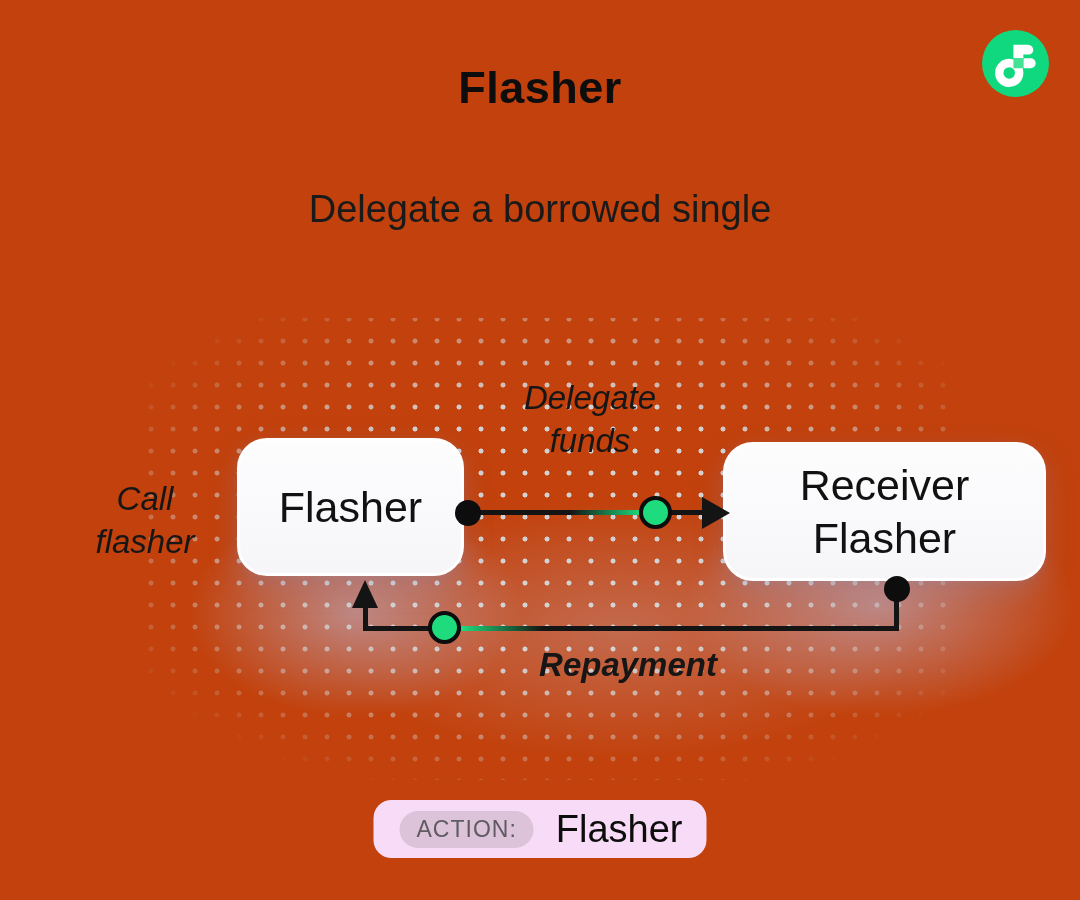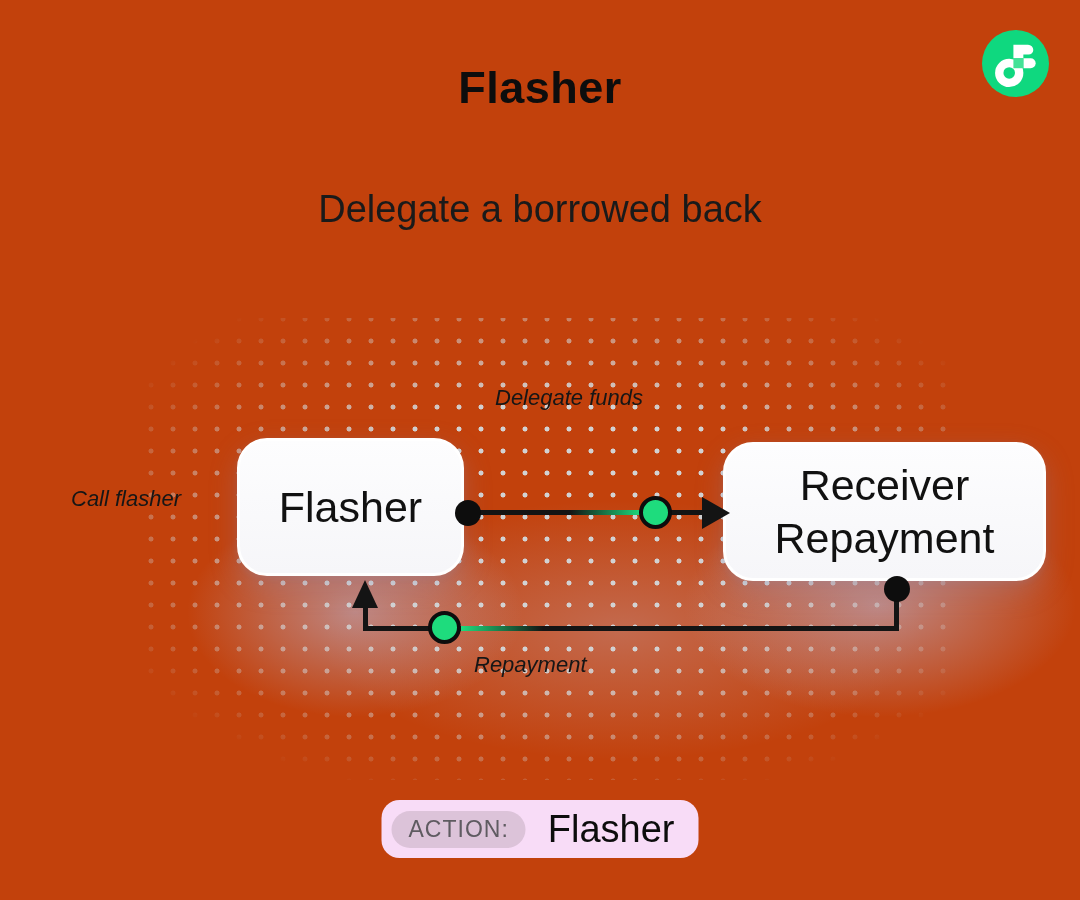--- a/index.html
+++ b/index.html
@@ -53,82 +53,82 @@
   .trail-left{position:absolute;height:5px;background:linear-gradient(90deg,#1edc7d,rgba(30,220,125,0));}
   .arrow-right{
     position:absolute;width:0;height:0;
     border-left:28px solid #141414;border-top:16px solid transparent;border-bottom:16px solid transparent;
   }
   .arrow-up{
     position:absolute;width:0;height:0;
     border-bottom:28px solid #141414;border-left:13.5px solid transparent;border-right:13.5px solid transparent;
   }
   .edge-label{
-    position:absolute;font-style:italic;font-size:22px;line-height:43px;
-    color:#161616;
+    position:absolute;font-style:italic;font-size:33px;line-height:43px;
+    text-align:center;color:#161616;
   }
   
   .action-badge{
     position:absolute;left:50%;top:800px;transform:translateX(-50%);
     height:58px;display:flex;align-items:center;background:#f8dcf7;
-    border-radius:18px;padding:0 24px 0 10px;
+    border-radius:18px;padding:0 24px 0 26px;
   }
   .action-prefix{
     display:flex;align-items:center;height:37px;padding:0 17px;border-radius:19px;
     background:#dcc3d9;color:#5f5b61;font-size:23px;letter-spacing:1px;
   }
   .action-value{margin-left:22px;font-size:38px;color:#0d0d0d;}
 </style>
 </head>
 <body>
 
 <div class="canvas">
 
   <div class="glow-layer"></div>
   <div class="dot-grid"></div>
 
   <div class="page-title">Flasher</div>
 
   <div class="page-subtitle">
-    <div>Delegate a borrowed back</div>
+    <div>Delegate a borrowed single</div>
   </div>
 
   <svg class="logo" viewBox="0 0 64 64" aria-label="logo">
     <circle cx="32" cy="32" r="32" fill="#0fd87f"></circle>
     <circle cx="26" cy="41" r="13.5" fill="#ffffff"></circle>
     <circle cx="26" cy="41" r="5.5" fill="#0fd87f"></circle>
     <path d="M30 14 h14 a5 5 0 0 1 5 5 v0 a4.5 4.5 0 0 1 -4.5 4.5 h-5 v3.5 h-9.5 z" fill="#ffffff"></path>
     <path d="M39.5 27 h7 a4.75 4.75 0 0 1 0 9.5 h-7 z" fill="#ffffff"></path>
     <rect x="30" y="27" width="9.5" height="9.5" fill="#43e296"></rect>
     <path d="M30 27 v9.5 h-9 a13.5 13.5 0 0 1 9 -9.5 z" fill="#ffffff" opacity="0"></path>
   </svg>
 
   <div class="node node-flasher">
     <span>Flasher</span>
   </div>
   <div class="node node-receiver">
-    <span>Receiver Repayment</span>
+    <span>Receiver Flasher</span>
   </div>
 
   <div class="edge-line" style="left:468px;top:510px;width:236px;height:5px;"></div>
   <div class="trail-right" style="left:570px;top:510px;width:72px;"></div>
   <div class="conn-dot" style="left:455px;top:500px;"></div>
   <div class="arrow-right" style="left:702px;top:497px;"></div>
   <div class="progress-dot" style="left:639px;top:496px;"></div>
   <div class="edge-label" style="left:495px;top:376px;width:190px;">Delegate funds</div>
 
   <div class="edge-line" style="left:894px;top:589px;width:5px;height:42px;"></div>
   <div class="edge-line" style="left:363px;top:626px;width:536px;height:5px;"></div>
   <div class="trail-left" style="left:461px;top:626px;width:82px;"></div>
   <div class="edge-line" style="left:363px;top:601px;width:5px;height:30px;"></div>
   <div class="conn-dot" style="left:884px;top:576px;"></div>
   <div class="arrow-up" style="left:352px;top:580px;"></div>
   <div class="progress-dot" style="left:428px;top:611px;"></div>
-  <div class="edge-label" style="left:474px;top:643px;width:200px;">Repayment</div>
+  <div class="edge-label" style="left:528px;top:643px;width:200px;font-weight:bold;">Repayment</div>
 
-  <div class="edge-label" style="left:71px;top:477px;width:130px;">Call flasher</div>
+  <div class="edge-label" style="left:80px;top:477px;width:130px;">Call flasher</div>
 
   <div class="action-badge">
     <div class="action-prefix">ACTION:</div>
     <div class="action-value">Flasher</div>
   </div>
 
 </div>
 
 </body></html>

